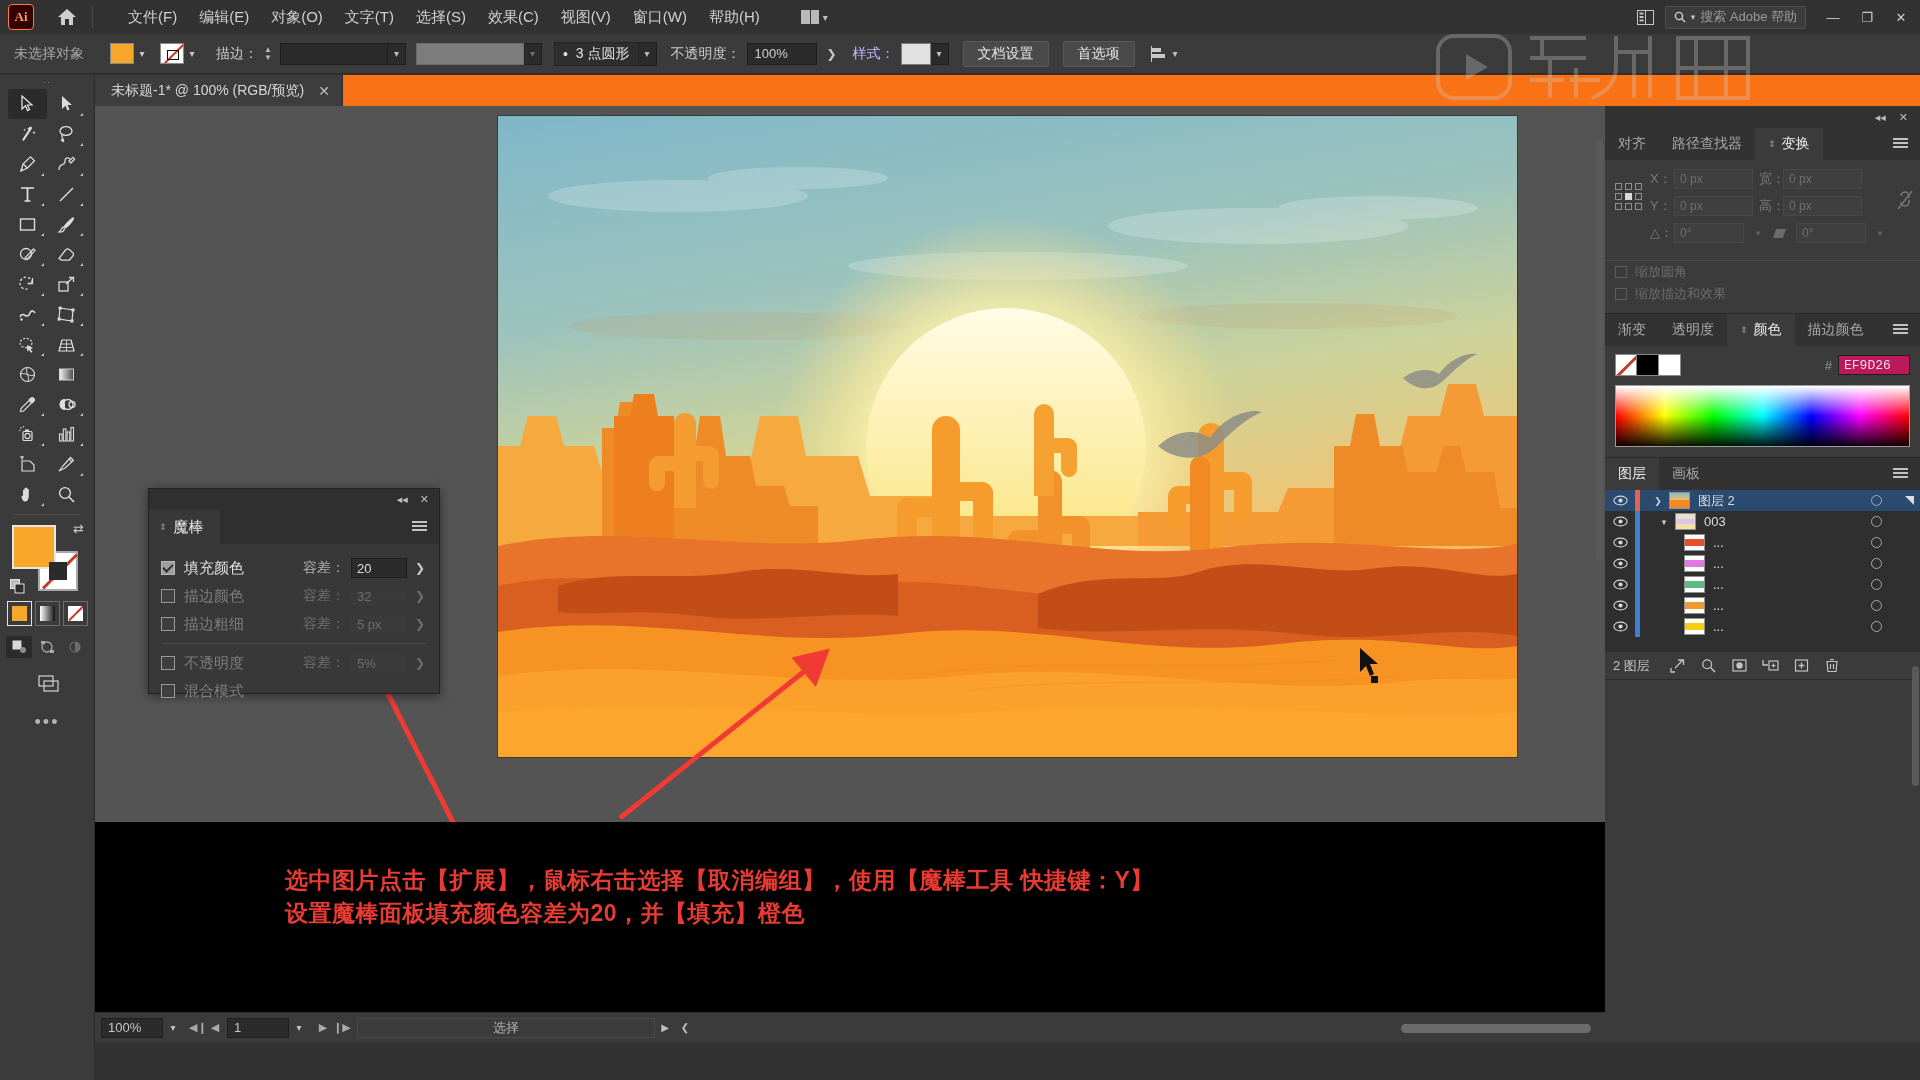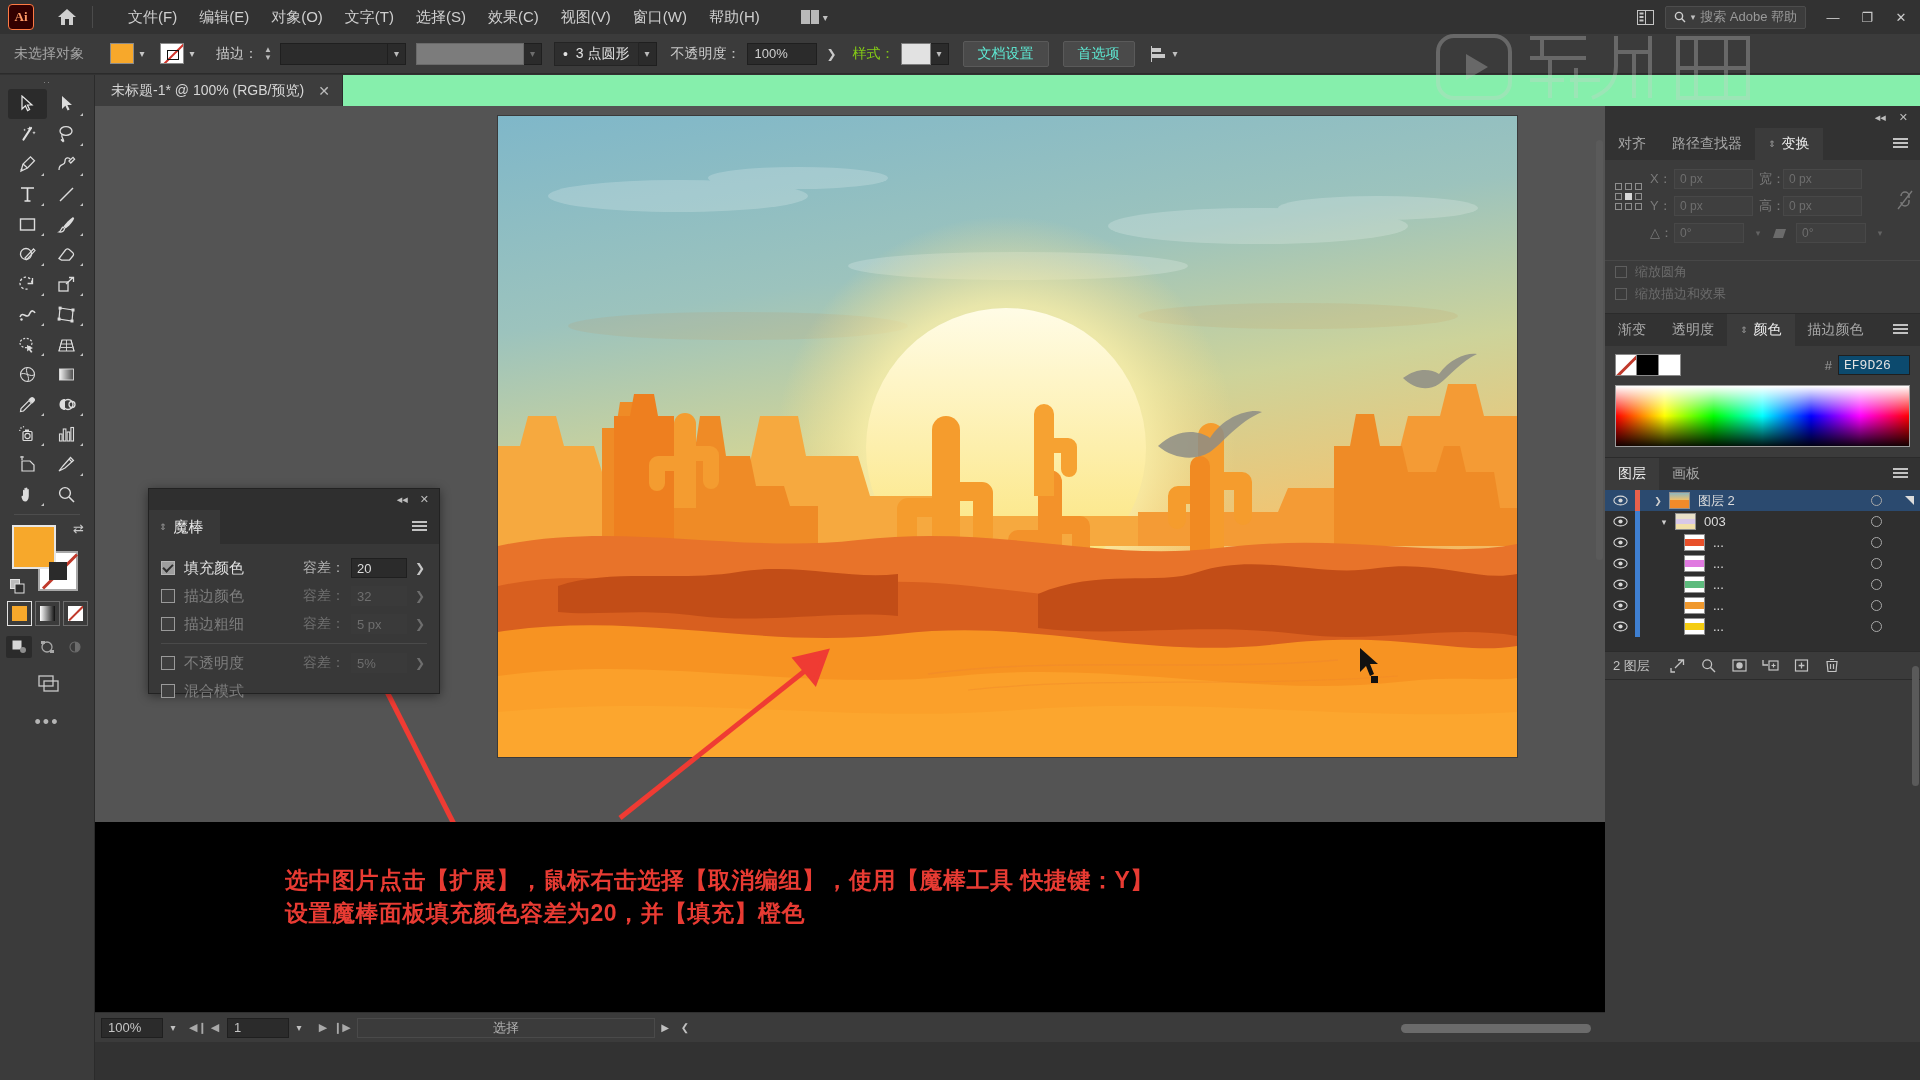--- a/index.html
+++ b/index.html
@@ -83,27 +83,27 @@
     height:24px;background:#2e2e2e;border:1px solid #242424;display:flex;align-items:center;
     padding:0 8px;gap:8px;color:#e2e2e2;font-size:14px;
   }
   .opacity-group{display:flex;align-items:center;margin-left:14px;gap:6px;}
   .opa-val{background:#2b2b2b;border:1px solid #1f1f1f;height:22px;width:70px;display:flex;align-items:center;padding:0 7px;color:#cfcfcf;font-size:13px;}
   .chev{width:18px;height:22px;display:flex;align-items:center;justify-content:center;color:#c9c9c9;font-size:12px;}
   .style-swatch{width:30px;height:22px;background:#e2e2e2;border:1px solid #7d7d7d;}
   .cb-btn{
     height:26px; background:#4a4a4a; border:1px solid #5a5a5a; border-radius:2px;
     display:flex;align-items:center;justify-content:center;padding:0 14px;
-    color:#5eead4;font-size:14px;margin-left:14px;white-space:nowrap;
+    color:#e5e5e5;font-size:14px;margin-left:14px;white-space:nowrap;
   }
 
   
   .tabbar{
     position:absolute;left:95px;top:75px;width:1825px;height:31px;
-    background:#86efac; display:flex;align-items:flex-end;
+    background:#f97316; display:flex;align-items:flex-end;
   }
   .doctab{
     height:31px; background:#3d3d3d; display:flex;align-items:center;gap:14px;
     padding:0 12px 0 16px; font-size:14px;color:#d6d6d6; border-right:1px solid #2b2b2b;
   }
   .doctab .x{color:#bcbcbc;font-size:14px;cursor:pointer;}
 
   
   .toolbar{
     position:absolute;left:0;top:75px;width:95px;height:1005px;background:#3b3b3b;
@@ -227,21 +227,21 @@
 
   
   .color-body{padding:8px 10px 10px;}
   .color-row{display:flex;align-items:center;}
   .c-none{width:22px;height:22px;background:#fff;border:1px solid #8a8a8a;position:relative;overflow:hidden;}
   .c-none:after{content:"";position:absolute;left:-3px;top:9px;width:30px;height:3px;background:#c0392b;transform:rotate(-45deg);}
   .c-black{width:22px;height:22px;background:#000;border:1px solid #8a8a8a;border-left:none;}
   .c-white{width:22px;height:22px;background:#fff;border:1px solid #8a8a8a;border-left:none;}
   .hex-wrap{margin-left:auto;display:flex;align-items:center;gap:6px;}
   .hex-hash{color:#9a9a9a;font-size:13px;}
-  .hex-in{height:20px;width:72px;background:#0c4a6e;border:1px solid #1f1f1f;color:#e2e2e2;
+  .hex-in{height:20px;width:72px;background:#be185d;border:1px solid #1f1f1f;color:#e2e2e2;
     font-size:13px;display:flex;align-items:center;padding:0 5px;font-family:"Liberation Mono",monospace;}
   .spectrum{margin-top:9px;height:62px;border:1px solid #9d9d9d;
      background:
        linear-gradient(to bottom, rgba(255,255,255,1) 0%, rgba(255,255,255,0) 50%, rgba(0,0,0,.92) 100%),
        linear-gradient(to right,#ff0000 0%,#ffff00 16.6%,#00ff00 33.3%,#00ffff 50%,#0000ff 66.6%,#ff00ff 83.3%,#ff0000 100%);
   }
 
   
   .layer-rows{background:#2f2f2f;}
   .lrow{height:21px;display:flex;align-items:center;font-size:13px;color:#dcdcdc;position:relative;}
@@ -350,21 +350,21 @@
       </div>
       <div class="cb-dd" style="height:24px">▾</div>
     </div>
 
     <div class="opacity-group">
       <span class="cb-label" style="color:#c9c9c9">不透明度：</span>
       <div class="opa-val">100%</div>
       <div class="chev">❯</div>
     </div>
 
-    <span class="cb-label" style="color:#84cc16;margin-left:12px">样式：</span>
+    <span class="cb-label" style="color:#c4b5fd;margin-left:12px">样式：</span>
     <div style="display:flex;margin-left:6px">
       <div class="style-swatch"></div>
       <div class="cb-dd">▾</div>
     </div>
 
     <div class="cb-btn">文档设置</div>
     <div class="cb-btn">首选项</div>
 
     <div style="display:flex;align-items:center;margin-left:16px;gap:4px">
       <svg width="18" height="16" viewBox="0 0 18 16">

